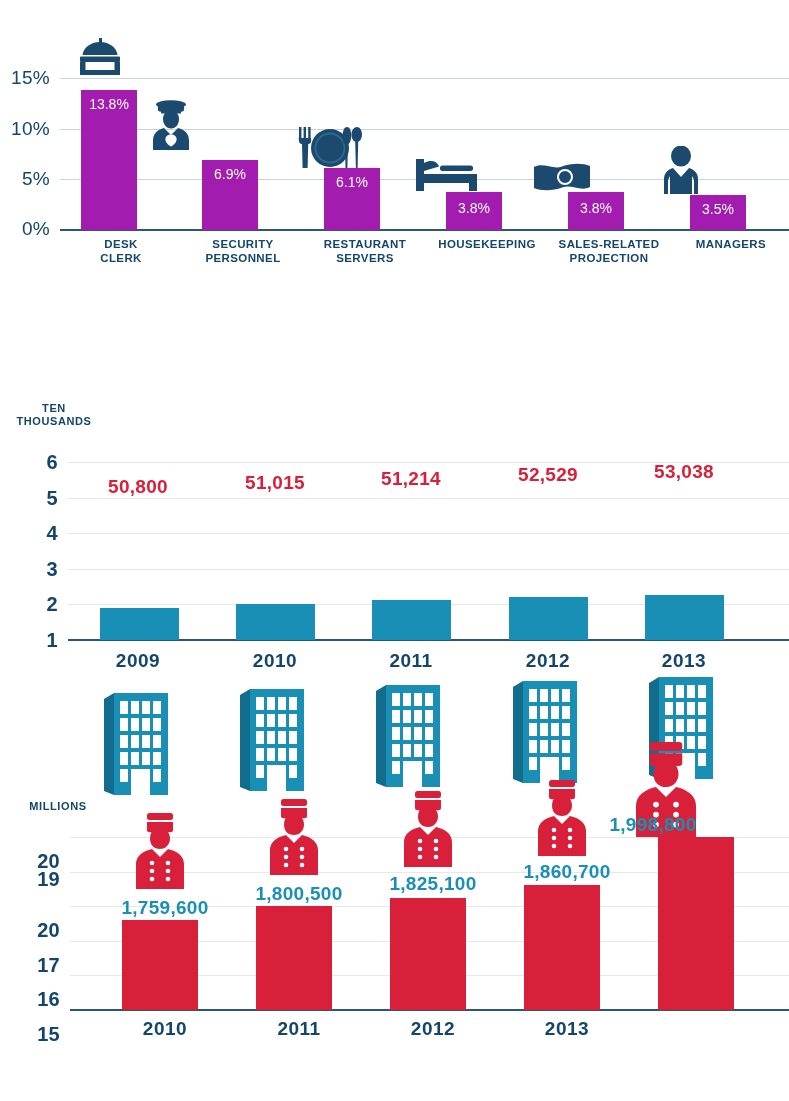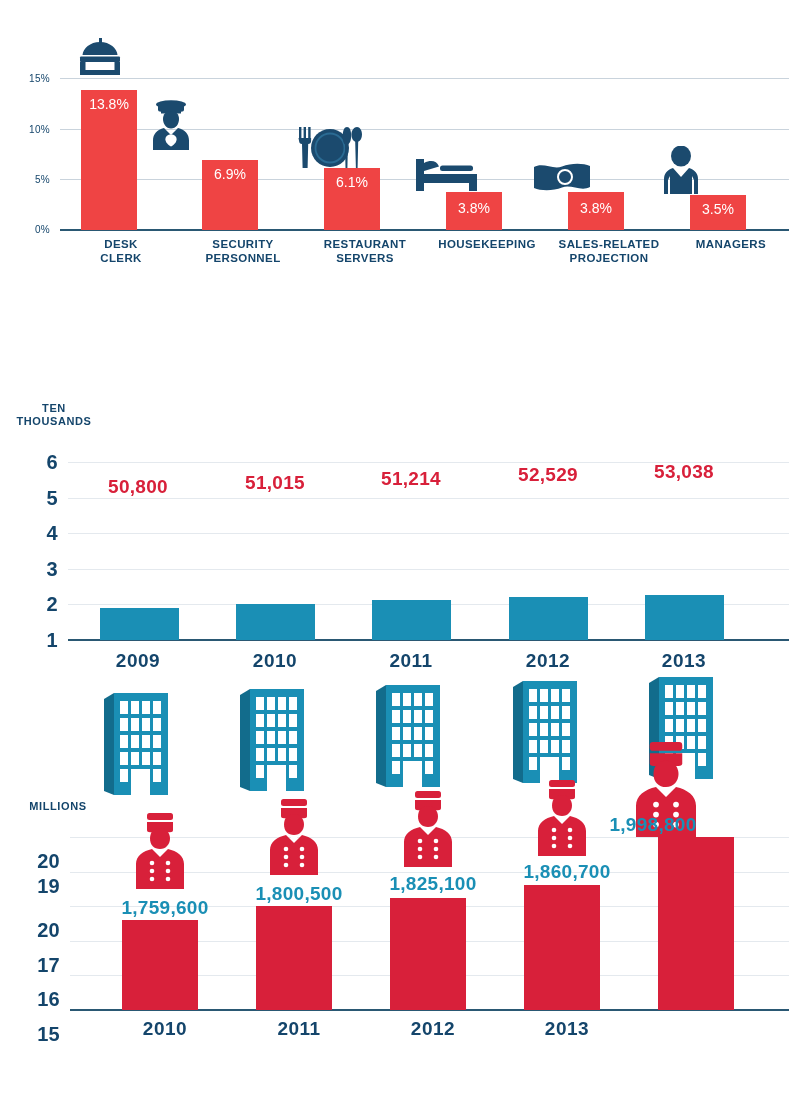--- a/index.html
+++ b/index.html
@@ -54,22 +54,22 @@
   .catlabel {
     position: absolute;
     text-align: center;
     color: #14456b;
     letter-spacing: .4px;
   }
 
   
   #chart1 { left: 0; top: 0; width: 789px; height: 290px; }
   #chart1 .plot { position: absolute; left: 60px; top: 78px; width: 729px; height: 152px; }
-  #chart1 .ytick { font-size: 10px; font-weight: normal; }
-  #chart1 .bar { background: #ef4444; bottom: 0; }
+  #chart1 .ytick { font-size: 19px; font-weight: normal; }
+  #chart1 .bar { background: #a21caf; bottom: 0; }
   #chart1 .barlabel { color: #ffffff; font-size: 14px; }
   #chart1 .catlabel { font-size: 11.5px; font-weight: bold; line-height: 14px; }
   .icon1 { position: absolute; }
 
   
   #chart2 { left: 0; top: 330px; width: 789px; height: 350px; }
   #chart2 .plot { position: absolute; left: 68px; top: 132px; width: 721px; height: 178px; }
   #chart2 .ytick { font-size: 20px; font-weight: bold; }
   #chart2 .bar { background: #1a8fb5; bottom: 0; }
   #chart2 .vallabel {
@@ -423,21 +423,21 @@
     <div class="plot">
 
       <div class="gridline light" style="top:0px;"></div>
       <div class="gridline light" style="top:34.6px;"></div>
       <div class="gridline light" style="top:69.2px;"></div>
       <div class="gridline light" style="top:103.8px;"></div>
       <div class="gridline light" style="top:138.4px;"></div>
       <div class="axisline" style="top:172px;"></div>
 
       <div class="ytick" style="top:0px;">20</div>
-      <div class="ytick" style="top:25px;">19</div>
+      <div class="ytick" style="top:18px;">19</div>
       <div class="ytick" style="top:69.2px;">20</div>
       <div class="ytick" style="top:103.8px;">17</div>
       <div class="ytick" style="top:138.4px;">16</div>
       <div class="ytick" style="top:173px;">15</div>
 
       <div class="bar" style="left:52px;  width:76px; height:89.8px;"></div>
       <div class="bar" style="left:186px; width:76px; height:103.9px;"></div>
       <div class="bar" style="left:320px; width:76px; height:112.4px;"></div>
       <div class="bar" style="left:454px; width:76px; height:124.8px;"></div>
       <div class="bar" style="left:588px; width:76px; height:172.6px;"></div>

